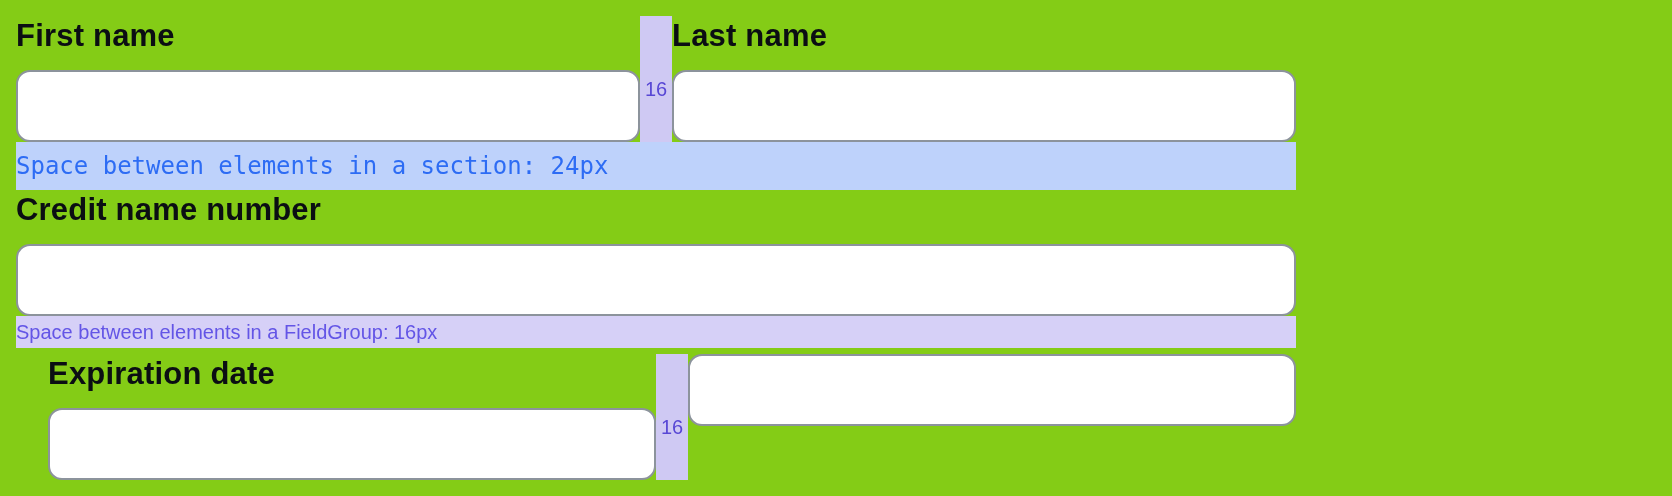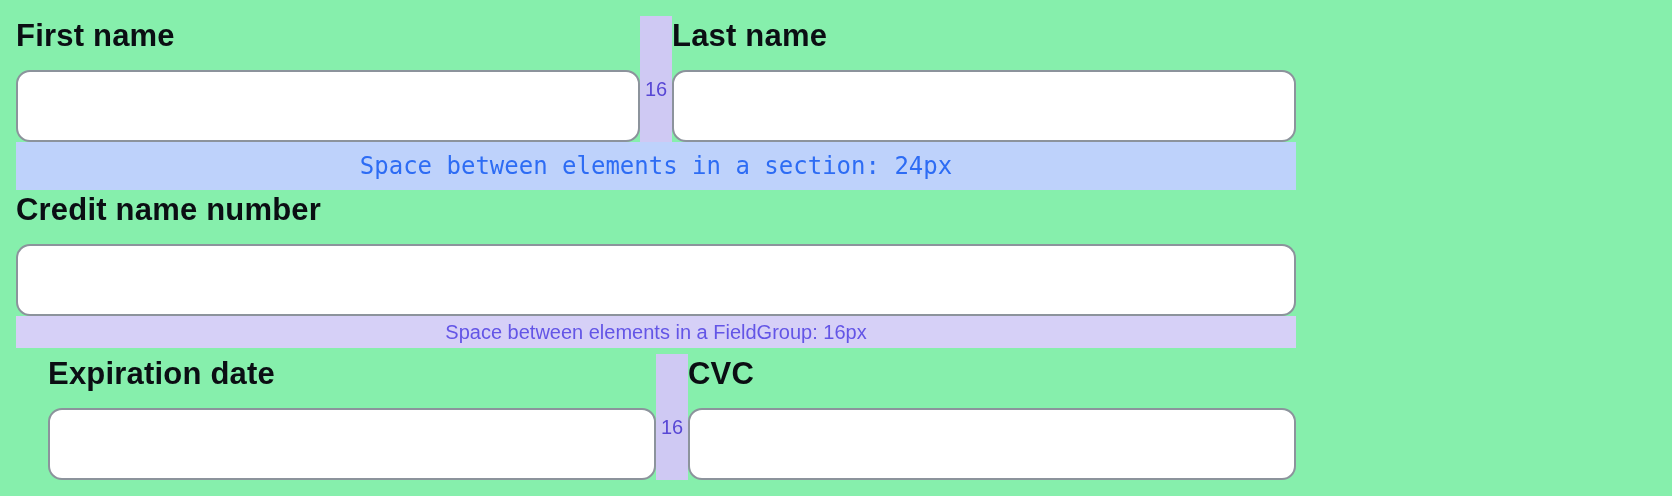--- a/index.html
+++ b/index.html
@@ -5,21 +5,21 @@
   html, body {
     margin: 0;
     padding: 0;
     background: #ffffff;
     font-family: "Liberation Sans", "DejaVu Sans", sans-serif;
   }
   .page {
     position: relative;
     width: 1672px;
     height: 496px;
-    background: #86efac;
+    background: #84cc16;
     overflow: hidden;
   }
   .content {
     position: absolute;
     left: 16px;
     top: 16px;
     width: 1280px;
   }
   .field-row {
     display: flex;
@@ -64,21 +64,21 @@
     left: 0;
     width: 100%;
     text-align: center;
     font-size: 20px;
     line-height: 30px;
     color: #5847d5;
   }
   .banner {
     display: flex;
     align-items: center;
-    justify-content: center;
+    justify-content: flex-start;
     width: 100%;
   }
   .banner-section {
     height: 48px;
     background: #bed2fb;
     color: #2d6cf4;
     font-family: "DejaVu Sans Mono", "Liberation Mono", monospace;
     font-size: 24px;
   }
   .banner-fieldgroup {
@@ -127,19 +127,18 @@
 
     <div class="field-row row-bottom">
       <div class="field">
         <label class="field-label">Expiration date</label>
         <input class="text-input" type="text" value="" style="">
       </div>
       <div class="gap-strip">
         <span class="gap-num">16</span>
       </div>
       <div class="field">
-        <label class="field-label">CVC</label>
         <input class="text-input" type="text" value="" style="">
       </div>
     </div>
 
   </div>
 </div>
 
 </body></html>

